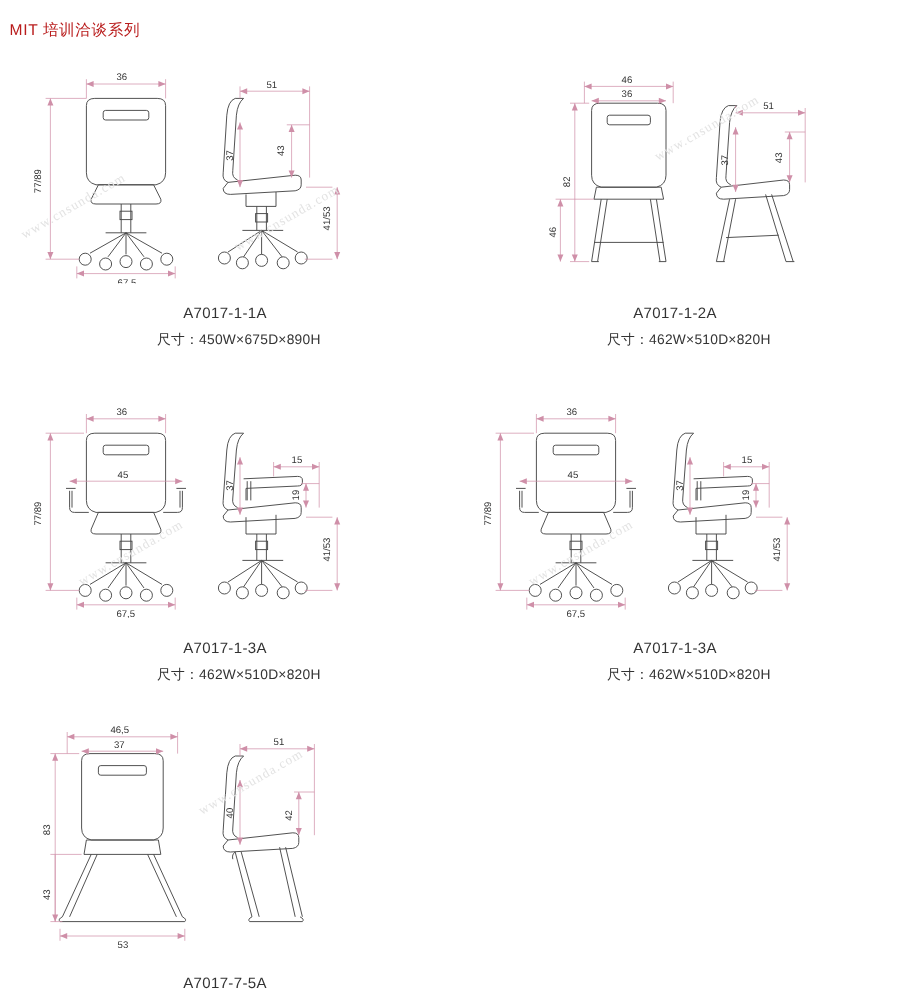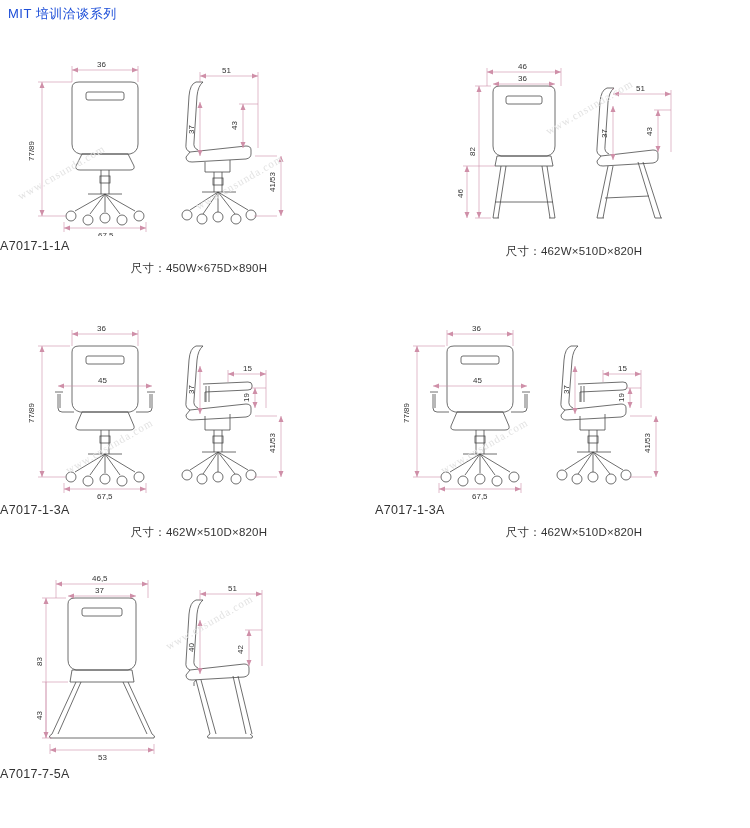--- a/index.html
+++ b/index.html
@@ -11,23 +11,23 @@
     height: 828px;
     background: #ffffff;
     font-family: "Liberation Sans", sans-serif;
     color: #333333;
     position: relative;
     overflow: hidden;
   }
   .page-title {
     position: absolute;
     left: 8px;
-    top: 5px;
+    top: 16px;
     font-size: 13px;
-    color: #1d4ed8;
+    color: #b91c1c;
     letter-spacing: 0.5px;
   }
   .grid {
     position: absolute;
     left: 0;
     top: 26px;
     width: 750px;
   }
   .row {
     display: flex;
@@ -40,23 +40,24 @@
   }
   .drawing {
     position: relative;
     height: 210px;
     width: 375px;
   }
   .drawing svg {
     display: block;
   }
   .caption {
+    text-align: center;
     font-size: 12.5px;
     color: #333333;
-    margin-top: 3px;
+    margin-top: 18px;
     letter-spacing: 0.3px;
   }
   .dims {
     text-align: center;
     font-size: 11.5px;
     color: #333333;
     margin-top: 8px;
     letter-spacing: 0.2px;
     padding-left: 23px;
   }
@@ -242,20 +243,21 @@
             <path d="M238,80 l-2.5,6 h5 z" fill="#cf8fa8" stroke="none"></path>
             <path d="M238,134 l-2.5,-6 h5 z" fill="#cf8fa8" stroke="none"></path>
           </g>
           <g font-size="8" fill="#333" font-family="Liberation Sans, sans-serif">
             <text x="261" y="65">51</text>
             <text x="277" y="110" transform="rotate(-90 277 110)">43</text>
             <text x="232" y="112" transform="rotate(-90 232 112)">37</text>
           </g>
         </svg>
       </div>
+      <div class="caption">A7017-1-2A</div>
       <div class="dims">尺寸：462W×510D×820H</div>
     </div>
   </div>
 
   <div class="row blockrow">
 
     <div class="cell">
       <div class="drawing">
         <div class="wm" style="left:60px; top:150px;">www.cnsunda.com</div>
         <svg width="375" height="210" viewBox="0 0 375 210">

